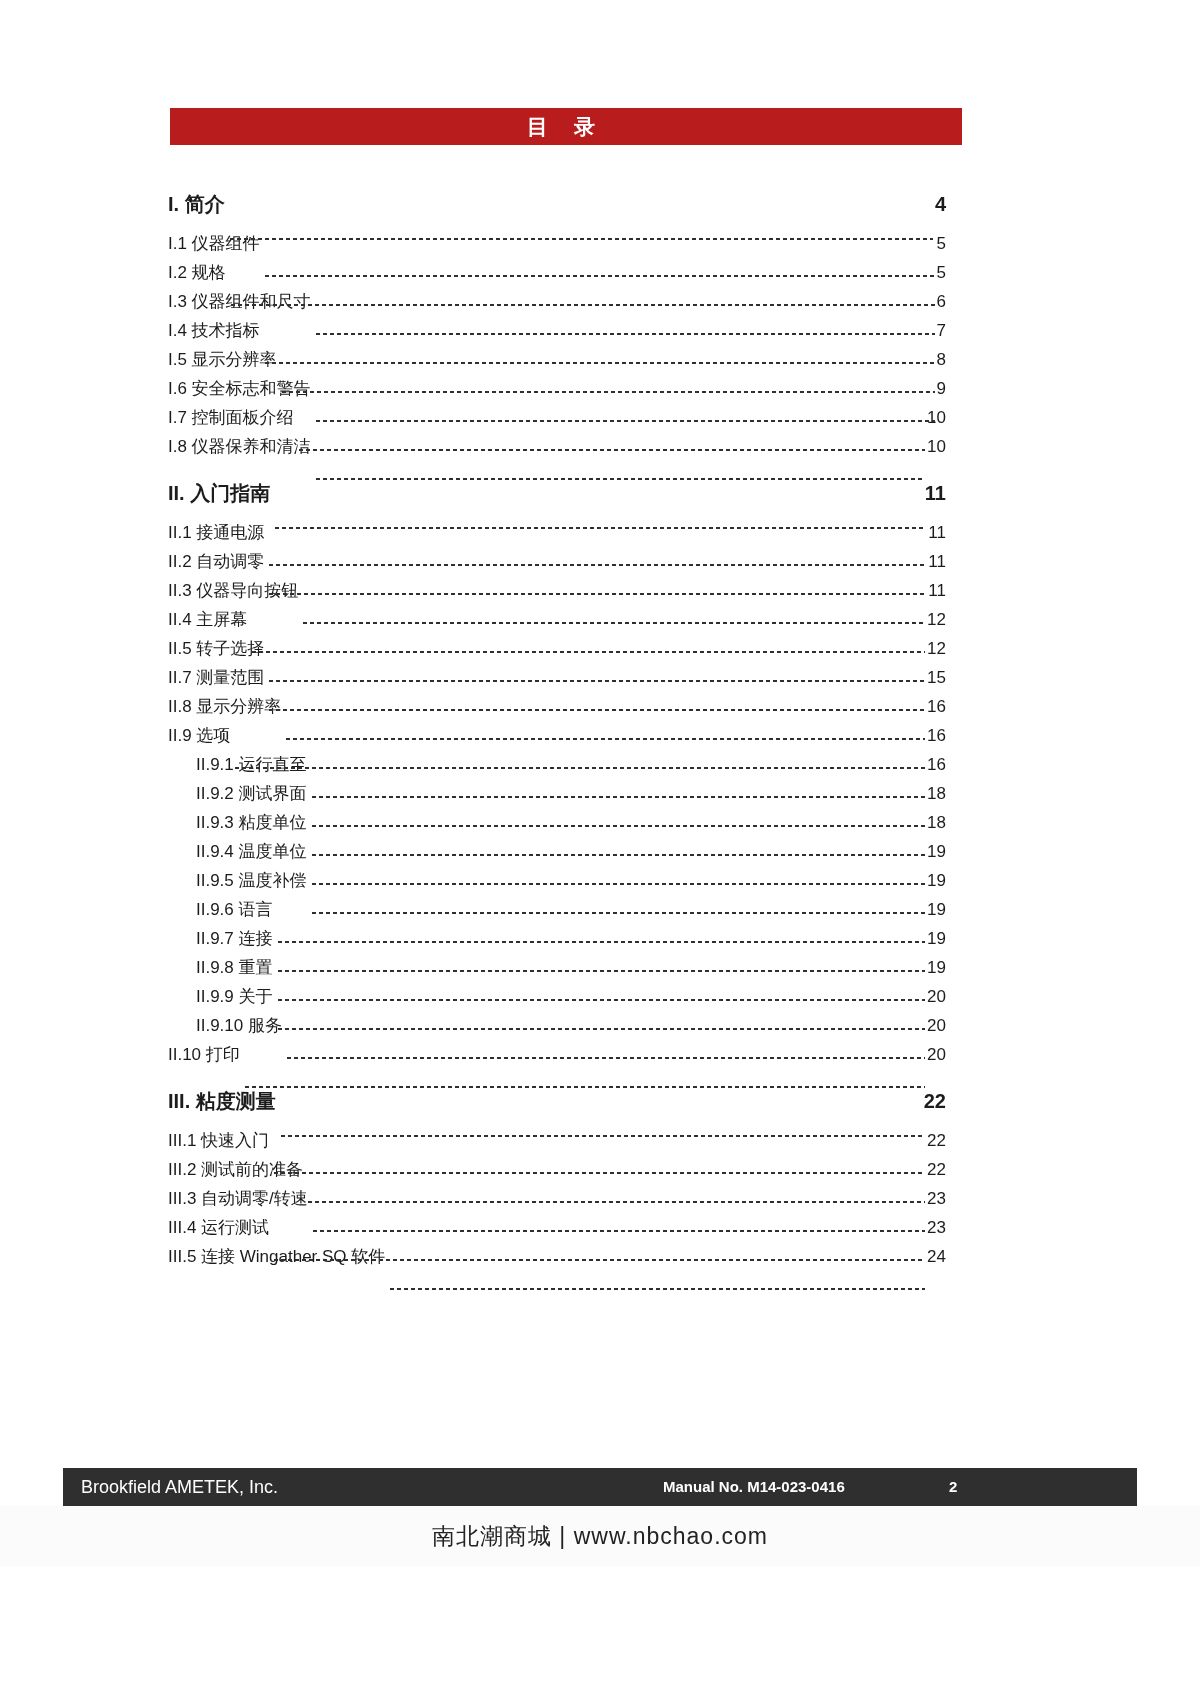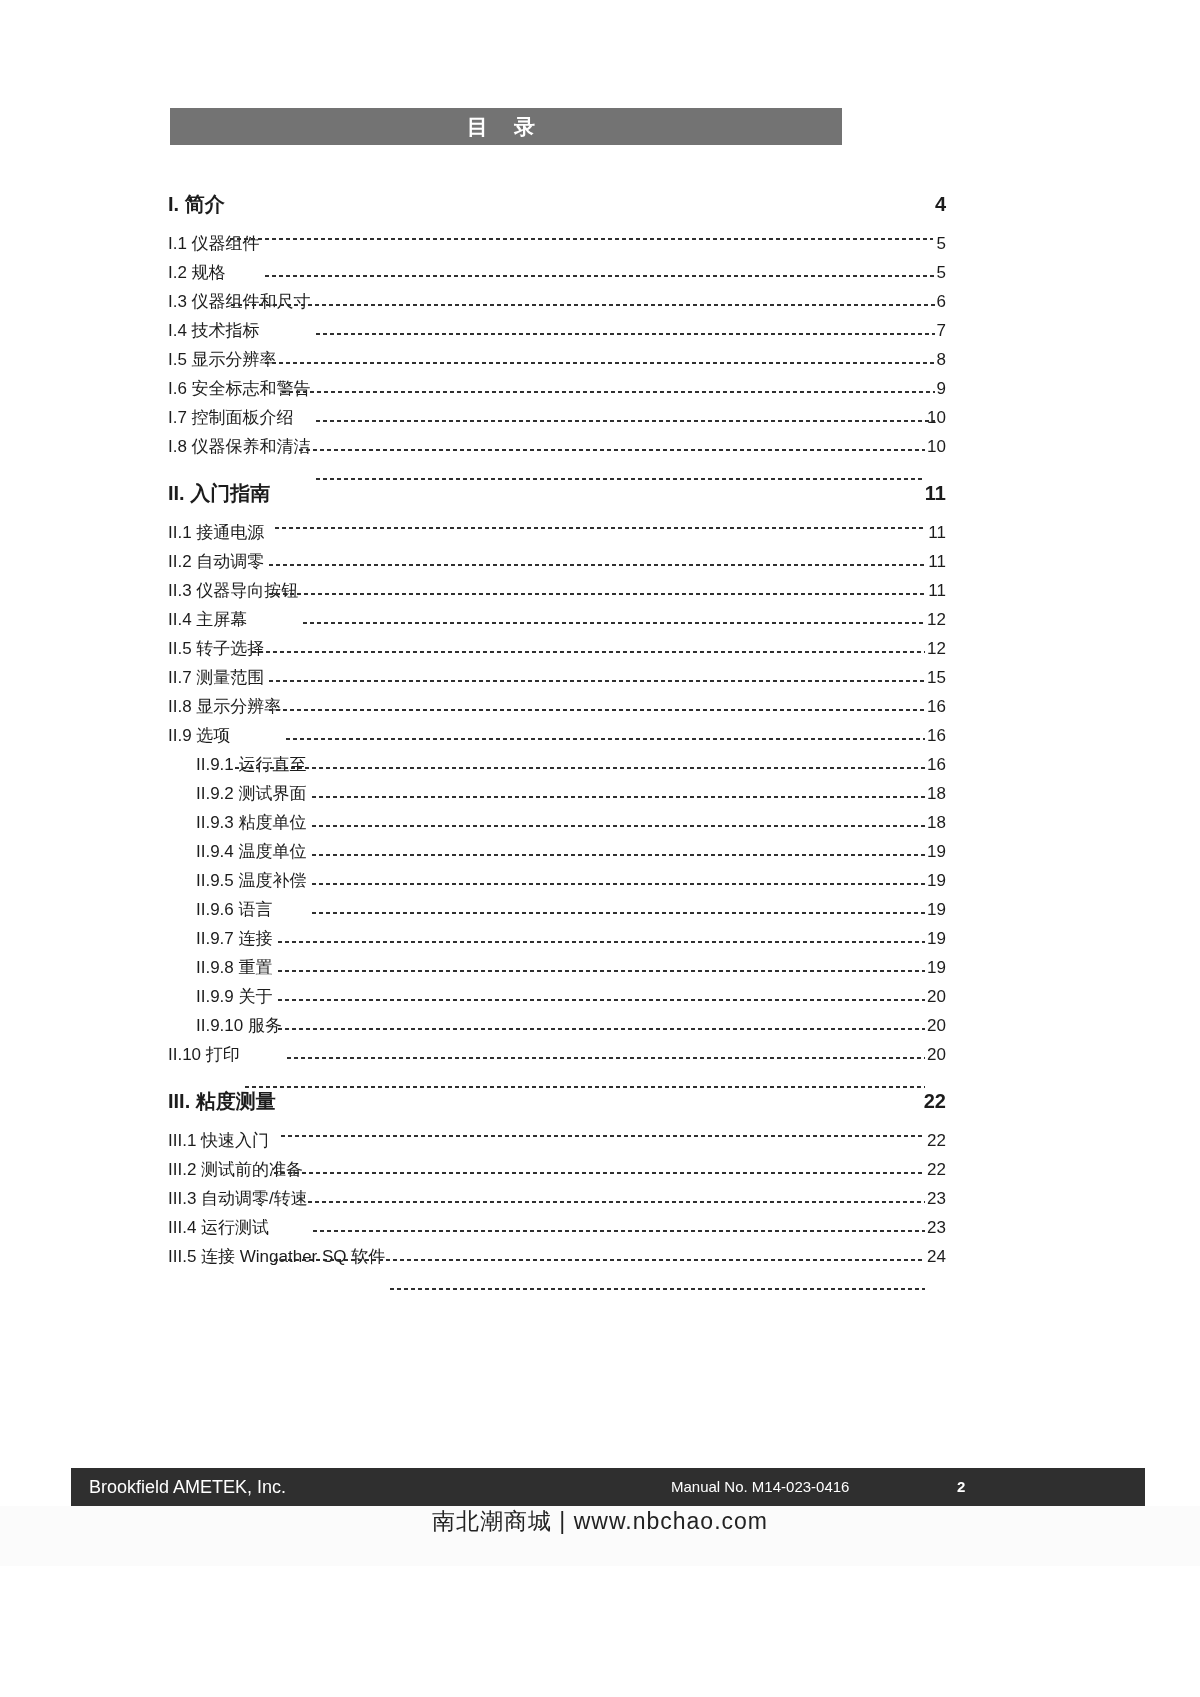--- a/index.html
+++ b/index.html
@@ -10,22 +10,22 @@
     margin:0 auto;
     background:#ffffff;
     font-family:"Liberation Sans","DejaVu Sans",sans-serif;
     color:#1c1c1c;
     overflow:hidden;
   }
 
   
   .title-bar {
     position:absolute; left:170px; top:108px;
-    width:672px; height:37px;
-    background:#737373;
+    width:792px; height:37px;
+    background:#b91c1c;
     color:#ffffff;
     display:flex; align-items:center; justify-content:center;
     font-size:21px; font-weight:bold; letter-spacing:10px;
   }
 
   
   .toc {
     position:absolute; left:168px; top:172px; width:778px;
   }
   .toc-row {
@@ -47,43 +47,43 @@
     height:31px; line-height:31px;
     margin-top:17px; margin-bottom:9px;
   }
   .level-1 .toc-leader::after { top:18px; }
   .level-3 { padding-left:28px; }
 
   
   .footer-bar {
     position:absolute; left:63px; top:1468px;
     width:1074px; height:38px;
-    background:#2f2f2f; color:#ffffff;margin-left:8px;
+    background:#2f2f2f; color:#ffffff;
   }
   .footer-company {
     position:absolute; left:18px; top:0; line-height:38px;
     font-size:18px;
   }
   .footer-manual {
     position:absolute; left:600px; top:0; line-height:38px;
-    font-size:15px; font-weight:400;
+    font-size:15px; font-weight:700;
   }
   .footer-pagenum {
     position:absolute; left:886px; top:0; line-height:38px;
     font-size:15px; font-weight:700;
   }
   .footer-tick {
     position:absolute; left:858px; top:1506px;
     width:5px; height:16px; background:#1a1a1a;
   }
 
   
   .watermark-band {
     position:absolute; left:0; top:1506px; width:1200px; height:60px;
-    display:flex; align-items:flex-start; justify-content:center;
+    display:flex; align-items:center; justify-content:center;
     background:#fbfbfb;
   }
   .watermark-text {
     font-size:23px; color:#222222; letter-spacing:1px;
   }
 </style>
 </head>
 <body>
 
 <div class="page">

